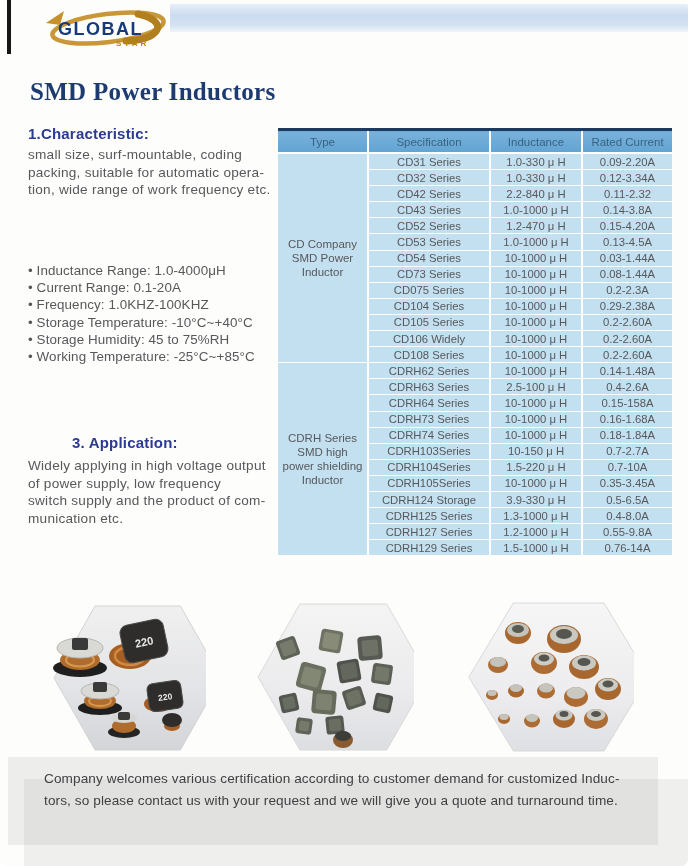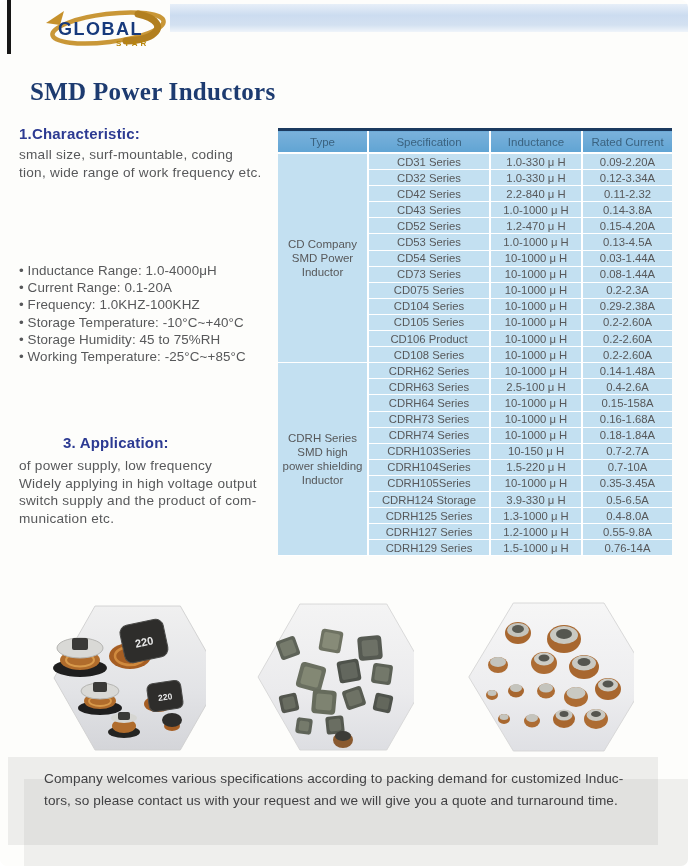--- a/index.html
+++ b/index.html
@@ -14,21 +14,21 @@
   }
   .left-mark{position:absolute;left:7px;top:0;width:4px;height:54px;background:#161616;}
   .logo{position:absolute;left:34px;top:5px;width:136px;height:50px;}
   
   .page-title{
     position:absolute;left:30px;top:78px;
     font-family:"Liberation Serif",serif;font-weight:bold;
     font-size:25px;color:#1d3b70;letter-spacing:0.3px;
   }
   
-  .lcol{position:absolute;left:19px;width:250px;color:#57585a;}
+  .lcol{position:absolute;left:28px;width:250px;color:#57585a;}
   .sec-heading{font-size:15px;font-weight:bold;color:#2c3a92;letter-spacing:0.2px;}
   .body-line{font-size:13.6px;line-height:17.6px;white-space:nowrap;letter-spacing:0.25px;}
   .s1-heading{top:125px;}
   .s1-body{top:146px;}
   .s2-heading{top:242px;}
   .s2-list{top:262px;margin:0;padding:0;list-style:none;width:252px;}
   .s2-list li{
     font-size:13.4px;line-height:17.2px;letter-spacing:0.1px;
     padding-left:10px;text-indent:-10px;
   }
@@ -77,36 +77,37 @@
       <text x="24" y="30" font-family="Liberation Sans, sans-serif" font-size="18" font-weight="bold" fill="#173a7c" letter-spacing="1.5">GLOBAL</text>
       <text x="82" y="41" font-family="Liberation Sans, sans-serif" font-size="8" font-weight="bold" fill="#b8860b" letter-spacing="3">STAR</text>
     </svg>
   </div>
 
   <div class="page-title">SMD Power Inductors</div>
 
   <div class="lcol sec-heading s1-heading">1.Characteristic:</div>
   <div class="lcol s1-body">
     <div class="body-line">small size, surf-mountable, coding</div>
+    <div class="body-line">packing, suitable for automatic opera-</div>
     <div class="body-line">tion, wide range of work frequency etc.</div>
   </div>
 
   <ul class="lcol s2-list">
     <li>Inductance Range: 1.0-4000μH</li>
     <li>Current Range: 0.1-20A</li>
     <li>Frequency: 1.0KHZ-100KHZ</li>
     <li>Storage Temperature: -10°C~+40°C</li>
     <li>Storage Humidity: 45 to 75%RH</li>
     <li>Working Temperature: -25°C~+85°C</li>
   </ul>
 
   <div class="lcol sec-heading s3-heading">3. Application:</div>
   <div class="lcol s3-body">
+    <div class="body-line">Widely applying in high voltage output</div>
     <div class="body-line">of power supply, low frequency</div>
-    <div class="body-line">Widely applying in high voltage output</div>
     <div class="body-line">switch supply and the product of com-</div>
     <div class="body-line">munication etc.</div>
   </div>
 
   <table class="spec-table">
     <colgroup>
         <col style="width:90px">
         <col style="width:122px">
         <col style="width:92px">
         <col style="width:90px">
@@ -174,21 +175,21 @@
           <td>CD104 Series</td>
           <td>10-1000 μ H</td>
           <td>0.29-2.38A</td>
         </tr>
       <tr>
           <td>CD105 Series</td>
           <td>10-1000 μ H</td>
           <td>0.2-2.60A</td>
         </tr>
       <tr>
-          <td>CD106 Product</td>
+          <td>CD106 Widely</td>
           <td>10-1000 μ H</td>
           <td>0.2-2.60A</td>
         </tr>
       <tr>
           <td>CD108 Series</td>
           <td>10-1000 μ H</td>
           <td>0.2-2.60A</td>
         </tr>
 
       <tr>
@@ -445,17 +446,17 @@
             <ellipse cx="144" cy="114" rx="9.5" ry="6" fill="#c9c9c2"></ellipse>
             <ellipse cx="144" cy="113" rx="5" ry="3" fill="#55564f"></ellipse>
           </g>
       </g>
     </svg>
   </div>
 
   <div class="footer-box-a"></div>
   <div class="footer-box-b"></div>
   <div class="footer-text">
-    <div>Company welcomes various specifications according to packing demand for customized Induc-</div>
+    <div>Company welcomes various certification according to customer demand for customized Induc-</div>
     <div>tors, so please contact us with your request and we will give you a quote and turnaround time.</div>
   </div>
 
 </div>
 
 </body></html>

